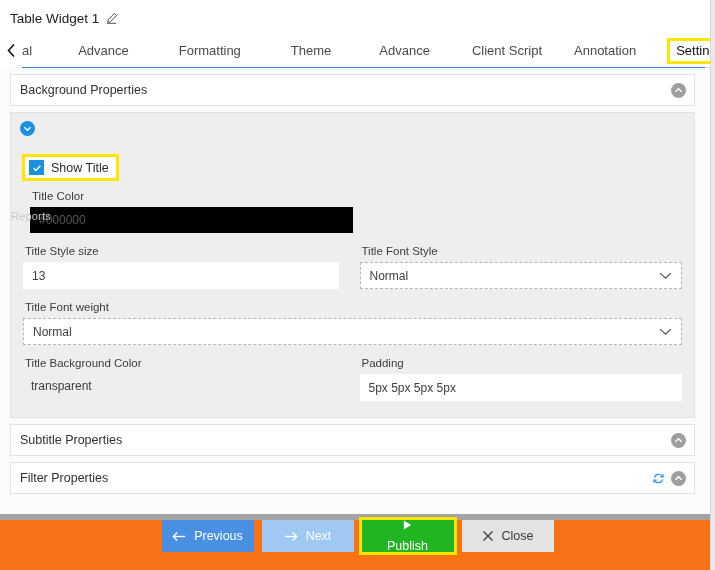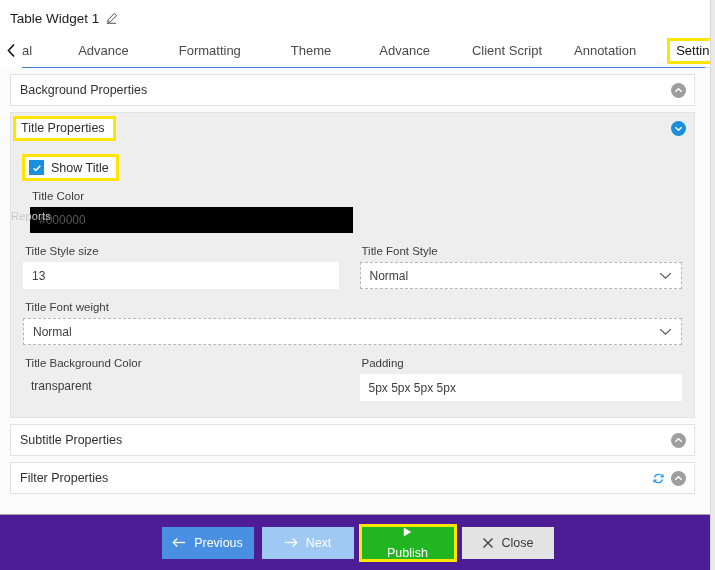--- a/index.html
+++ b/index.html
@@ -213,24 +213,24 @@
     display: flex; align-items: center; justify-content: center;
   }
   .cbox.checked { background: #1a8fdd; border-color: #1a8fdd; }
   .cb-label { font-size: 12.5px; color: #2b2b2b; }
 
   
   .footer {
     position: absolute;
     left: 0; right: 0; bottom: 0;
     height: 56px;
-    background: #4c1d95;
-    border-top: 1px solid #a3a3a3;
-    display: flex;
-    align-items: center;
+    background: #f97316;
+    border-top: 6px solid #a3a3a3;
+    display: flex;
+    align-items: flex-start;
     justify-content: center;
     gap: 8px;
   }
   .btn {
     height: 32px;
     min-width: 92px;
     border: none;
     font-size: 12.5px;
     font-family: "Liberation Sans", sans-serif;
     display: flex;
@@ -318,21 +318,20 @@
             <svg width="9" height="9" viewBox="0 0 10 10">
               <path d="M1.5 6.5L5 3l3.5 3.5" fill="none" stroke="#fff" stroke-width="1.5"></path>
             </svg>
           </span>
         </span>
       </div>
     </div>
 
     <div class="panel expanded">
       <div class="panel-head">
-        <span class="panel-title hl">Title Properties</span>
         <span class="panel-head-icons">
           <span class="circ blue">
             <svg width="9" height="9" viewBox="0 0 10 10">
               <path d="M1.5 3.5L5 7l3.5-3.5" fill="none" stroke="#fff" stroke-width="1.5"></path>
             </svg>
           </span>
         </span>
       </div>
       <div class="panel-body">
 

